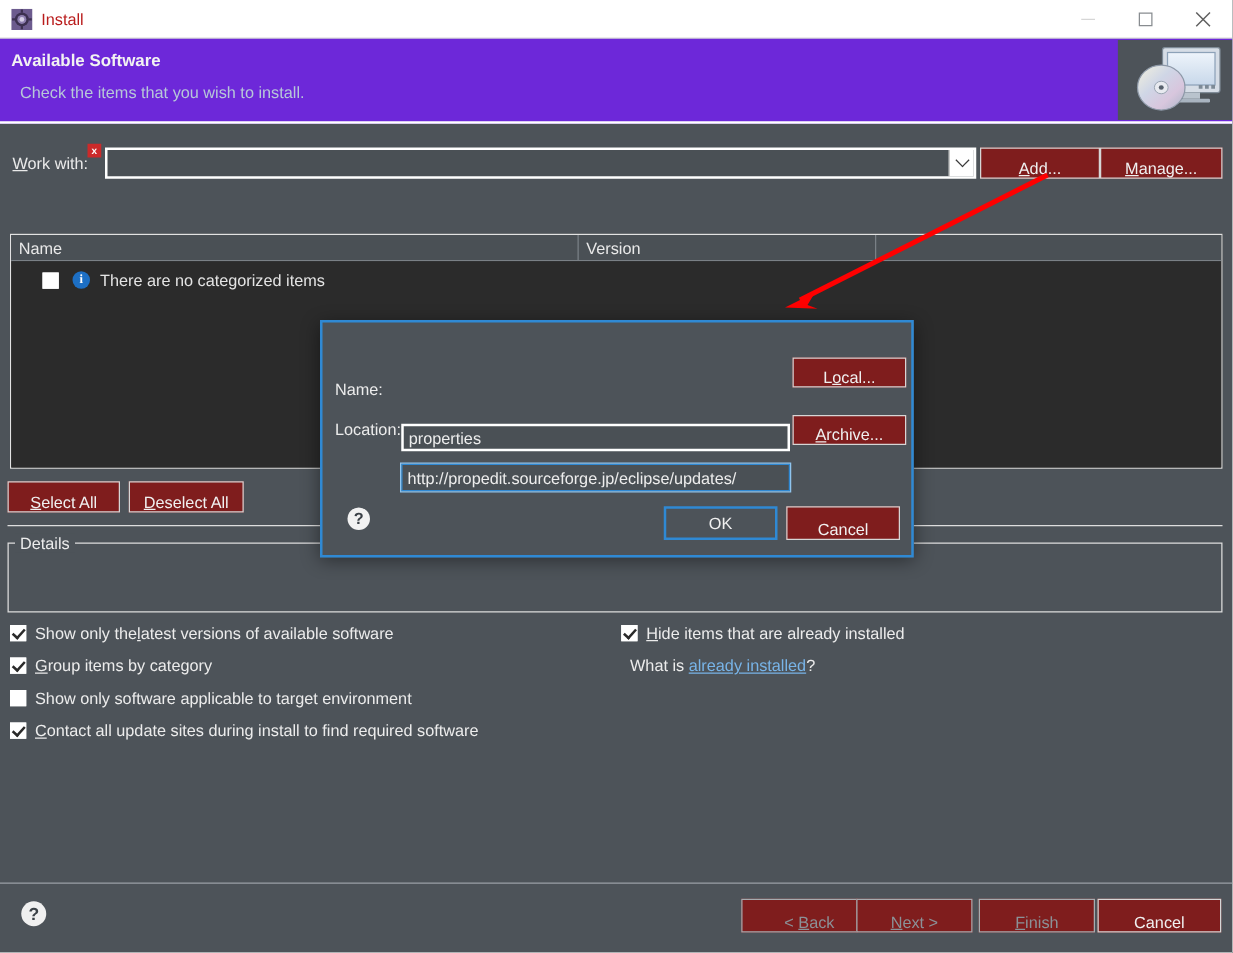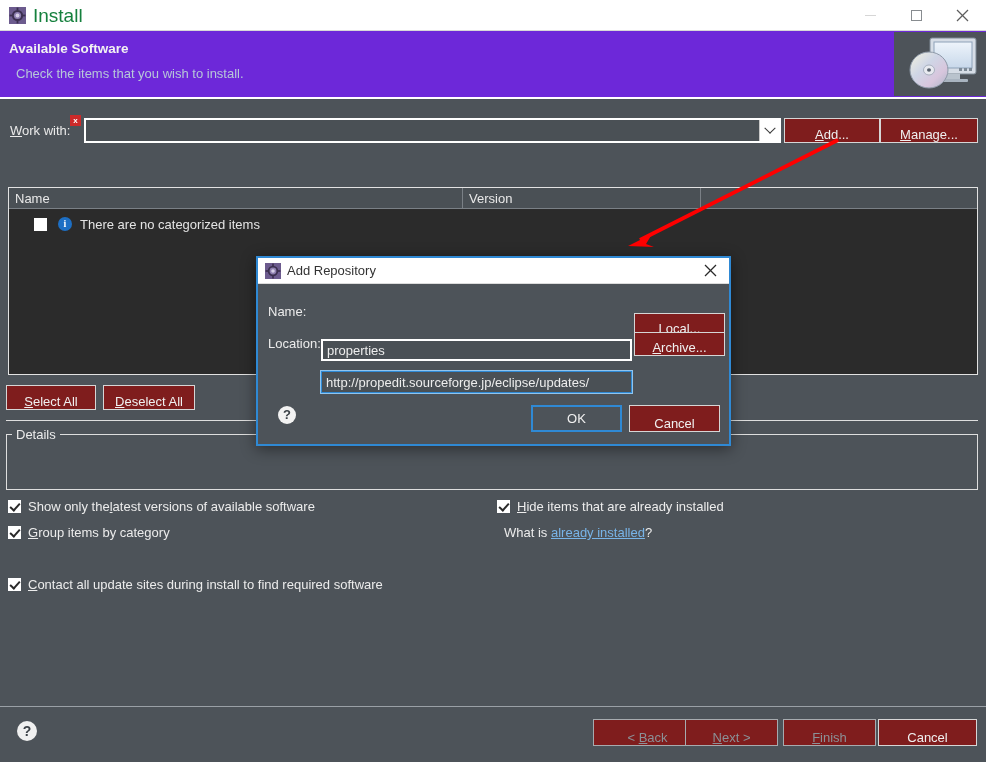--- a/index.html
+++ b/index.html
@@ -31,22 +31,22 @@
     box-sizing: border-box;
   }
   .titlebar-icon {
     position: absolute;
     left: 9px; top: 7px;
     width: 17px; height: 17px;
   }
   .titlebar-text {
     position: absolute;
     left: 33px; top: 7px;
-    font-size: 19px;
-    color: #15803d;
+    font-size: 13px;
+    color: #b91c1c;
     line-height: 17px;
   }
   .win-btn {
     position: absolute;
     top: 0;
     width: 46px; height: 30px;
     display: flex;
     align-items: center;
     justify-content: center;
     cursor: default;
@@ -434,21 +434,21 @@
   .in-location {
     top: 75px;
     border: 1px solid #2f89d4;
     outline: 1px solid #8fc4ee;
   }
   .dlg-btn {
     position: absolute;
     left: 376px;
     width: 91px; height: 24px;
   }
-  .dlg-local   { top: 55px; }
+  .dlg-local   { top: 28px; }
   .dlg-archive { top: 74px; }
   .dlg-help {
     position: absolute;
     left: 20px; top: 148px;
     width: 18px; height: 18px;
     border-radius: 50%;
     background: #f2f2f2;
     color: #3b4147;
     font-size: 13px;
     font-weight: bold;
@@ -589,20 +589,24 @@
     <span class="cb checked"></span>
     <span>Show only the </span>
       <u>l</u>
       <span>atest versions of available software</span>
   </div>
   <div class="opt opt-2">
     <span class="cb checked"></span>
     <u>G</u>
       <span>roup items by category</span>
   </div>
+  <div class="opt opt-3">
+    <span class="cb"></span>
+    <span>Show only software applicable to target environment</span>
+  </div>
   <div class="opt opt-4">
     <span class="cb checked"></span>
     <u>C</u>
       <span>ontact all update sites during install to find required software</span>
   </div>
   <div class="opt opt-5">
     <span class="cb checked"></span>
     <u>H</u>
       <span>ide items that are already installed</span>
   </div>
@@ -624,41 +628,20 @@
   <div class="btn btn-cancel">
       <span>Cancel</span>
     </div>
 
   <svg class="arrow-svg">
     <line x1="838" y1="140" x2="640" y2="240" stroke="#fe0000" stroke-width="4"></line>
     <polygon points="628,246 652,234 646,244 654,247" fill="#fe0000"></polygon>
   </svg>
 
   <div class="dialog">
-    <div class="dlg-titlebar">
-      <span class="dlg-icon">
-        <svg width="16" height="16" viewBox="0 0 17 17">
-          <rect x="0" y="0" width="17" height="17" fill="#6c5b8e"></rect>
-          <circle cx="8.5" cy="8.5" r="5.6" fill="#3c3050"></circle>
-          <circle cx="8.5" cy="8.5" r="3.6" fill="#8e7fb0"></circle>
-          <circle cx="8.5" cy="8.5" r="1.9" fill="#d6cfe6"></circle>
-          <rect x="7.6" y="0.6" width="1.8" height="2.6" fill="#3c3050"></rect>
-          <rect x="7.6" y="13.8" width="1.8" height="2.6" fill="#3c3050"></rect>
-          <rect x="0.6" y="7.6" width="2.6" height="1.8" fill="#3c3050"></rect>
-          <rect x="13.8" y="7.6" width="2.6" height="1.8" fill="#3c3050"></rect>
-        </svg>
-      </span>
-      <span class="dlg-title">Add Repository</span>
-      <div class="dlg-close">
-        <svg width="13" height="13" viewBox="0 0 13 13">
-          <line x1="1" y1="1" x2="12" y2="12" stroke="#2a2a2a" stroke-width="1.2"></line>
-          <line x1="12" y1="1" x2="1" y2="12" stroke="#2a2a2a" stroke-width="1.2"></line>
-        </svg>
-      </div>
-    </div>
 
     <div class="dlg-row-label lbl-name">Name:</div>
     <input class="dlg-input in-name" value="properties" style="">
 
     <div class="dlg-row-label lbl-location">Location:</div>
     <input class="dlg-input in-location" value="http://propedit.sourceforge.jp/eclipse/updates/" style="">
 
     <div class="btn dlg-btn dlg-local">
         <span><span>L</span><u>o</u><span>cal...</span></span>
       </div>

